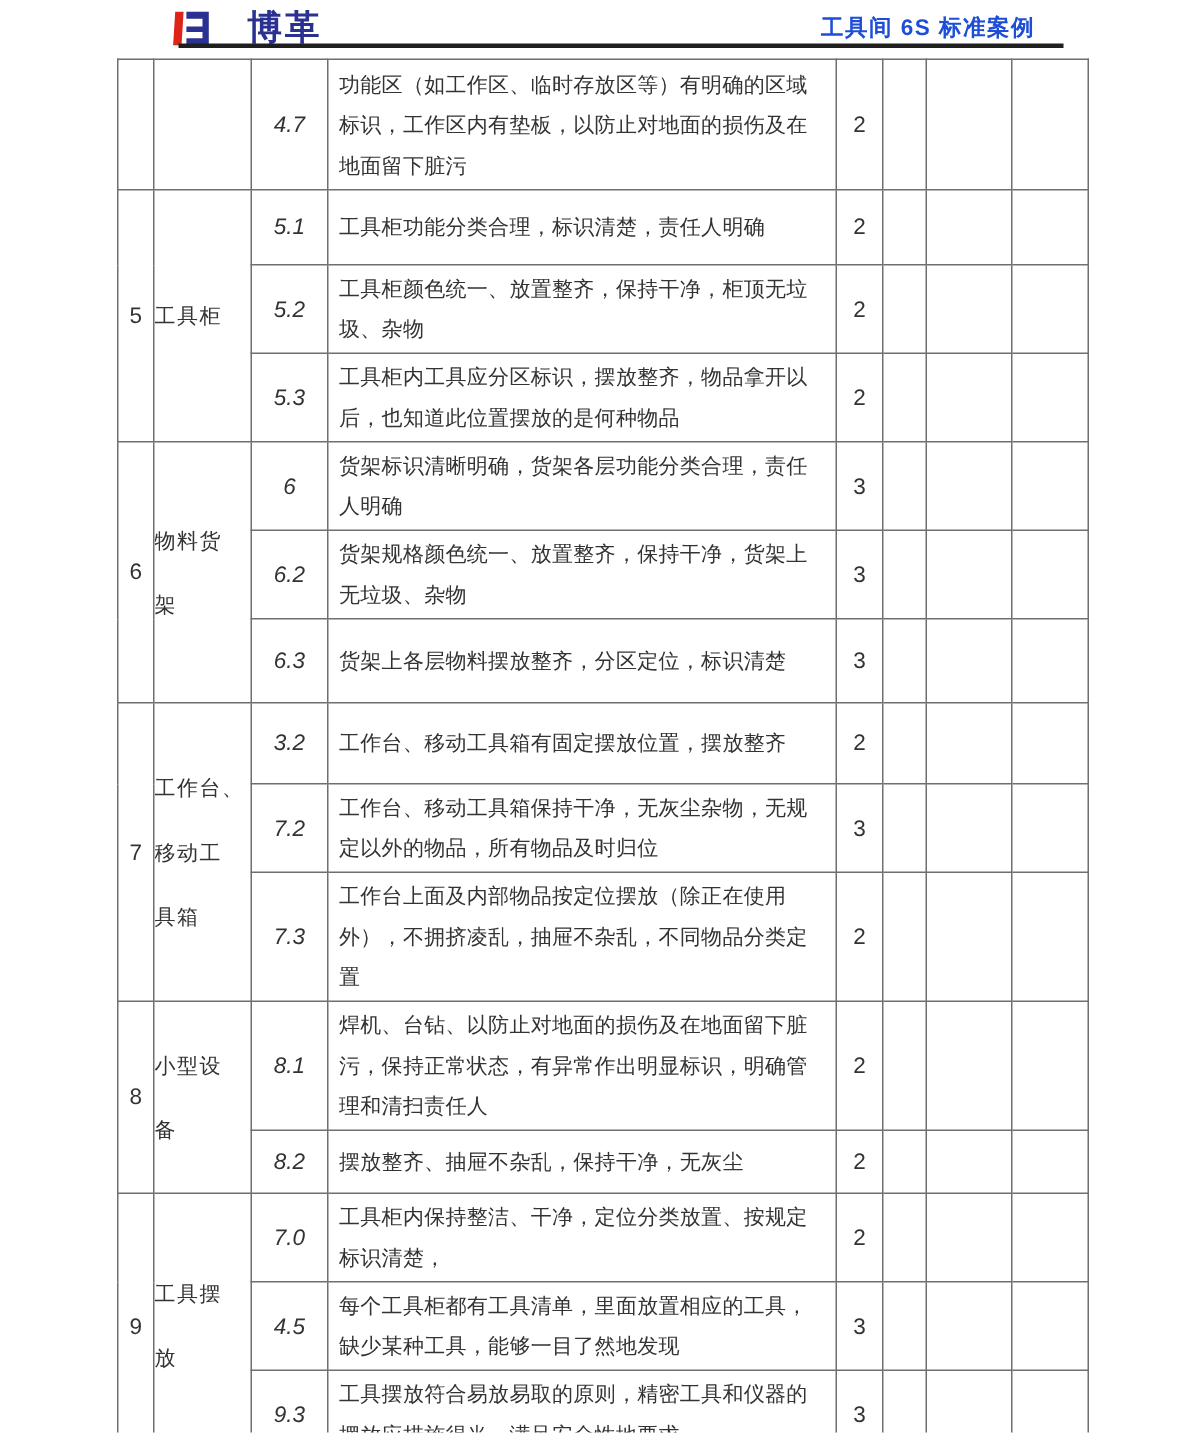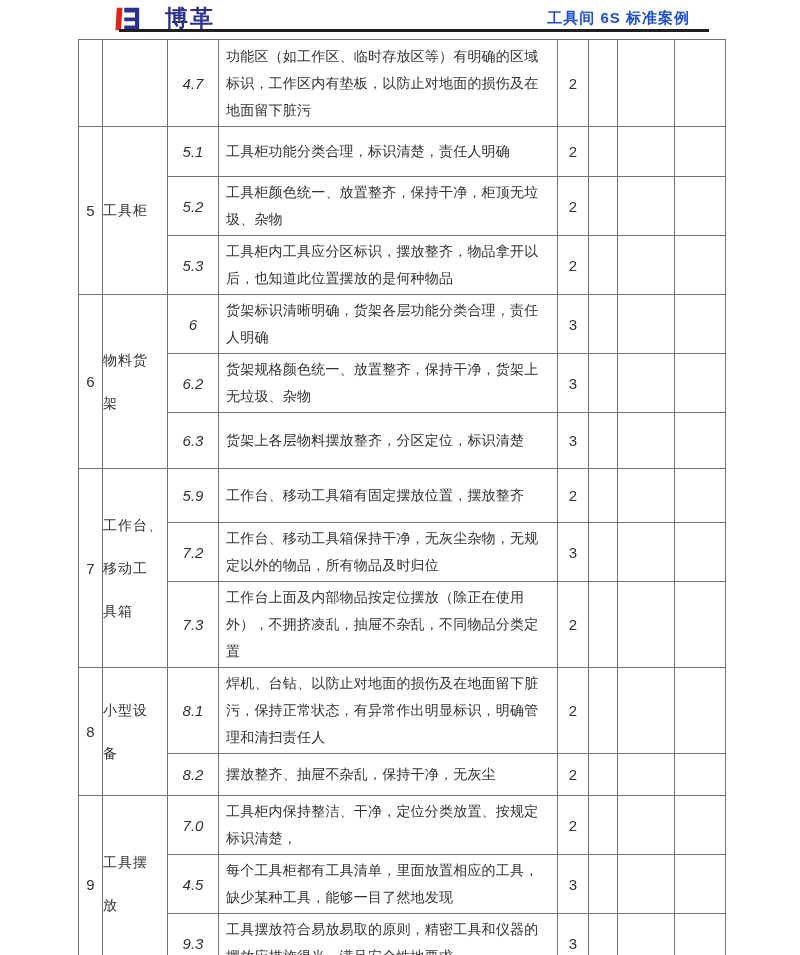--- a/index.html
+++ b/index.html
@@ -117,21 +117,21 @@
           <td></td>
           <td></td>
           <td></td>
         </tr>
 
         <tr style="height:54px">
           <td class="num" rowspan="3">7</td>
           <td class="cat" rowspan="3">工作台、
 移动工
 具箱</td>
-          <td class="item">5.9</td>
+          <td class="item">3.2</td>
           <td class="desc">工作台、移动工具箱有固定摆放位置，摆放整齐</td>
           <td class="score">2</td>
           <td></td>
           <td></td>
           <td></td>
         </tr>
         <tr style="height:55px">
           <td class="item">7.2</td>
           <td class="desc">工作台、移动工具箱保持干净，无灰尘杂物，无规定以外的物品，所有物品及时归位</td>
           <td class="score">3</td>

